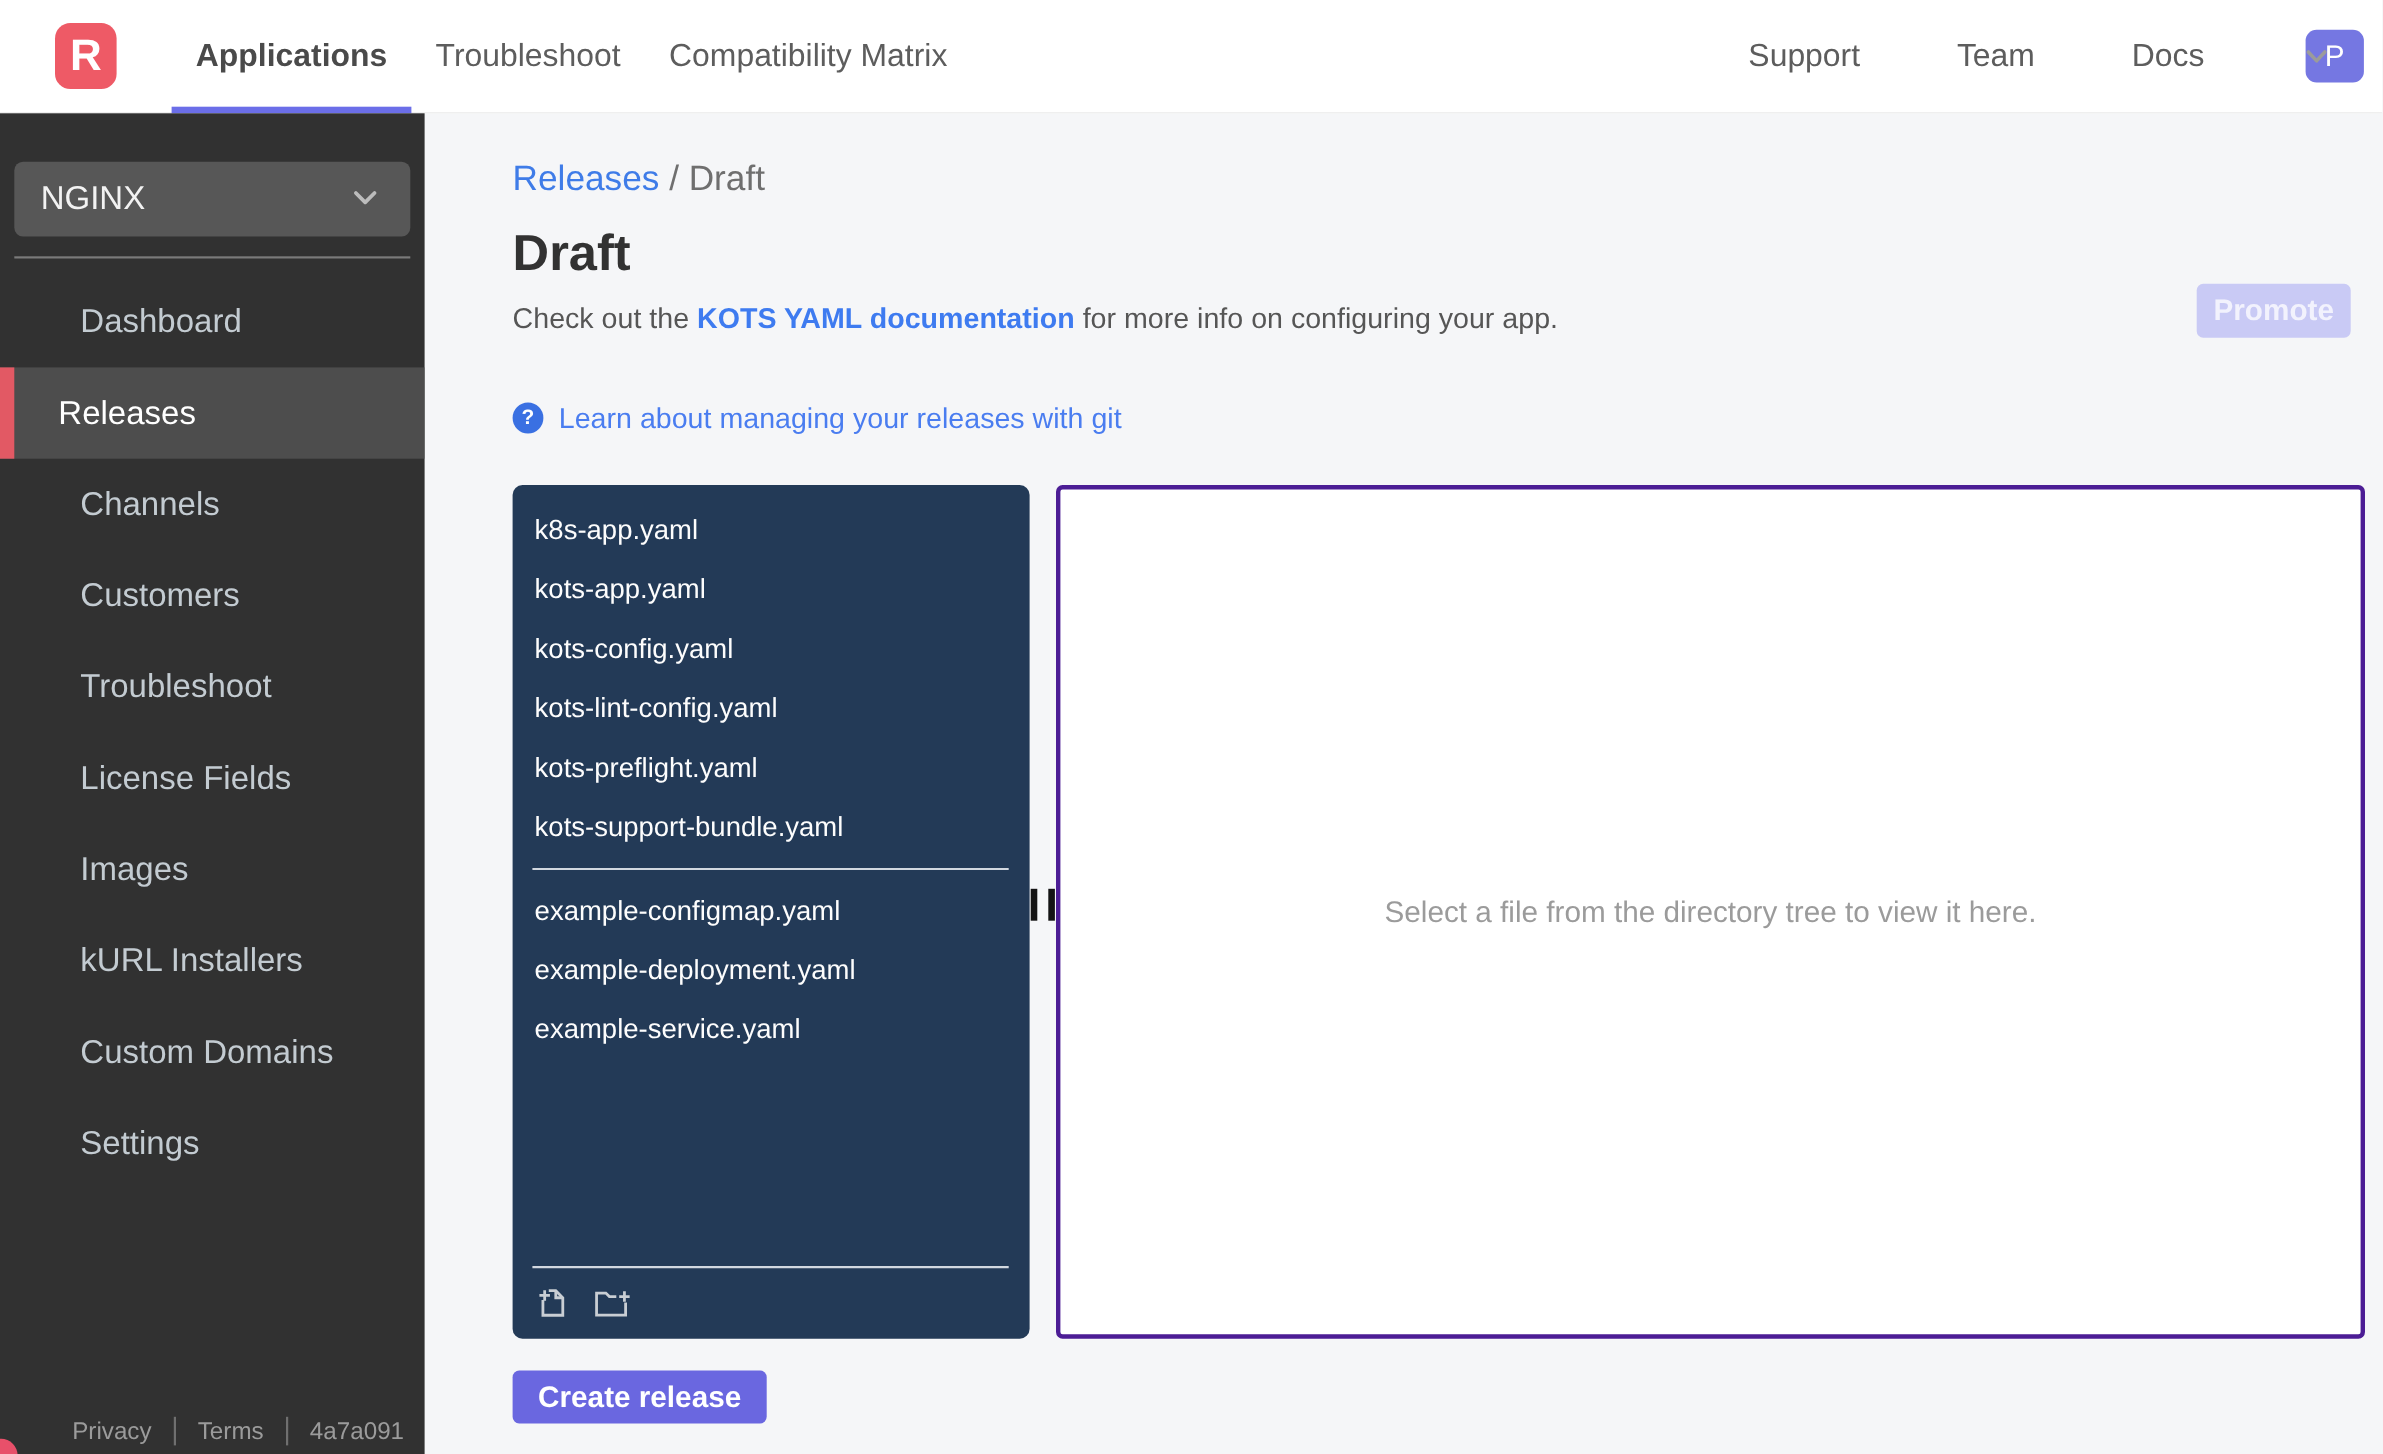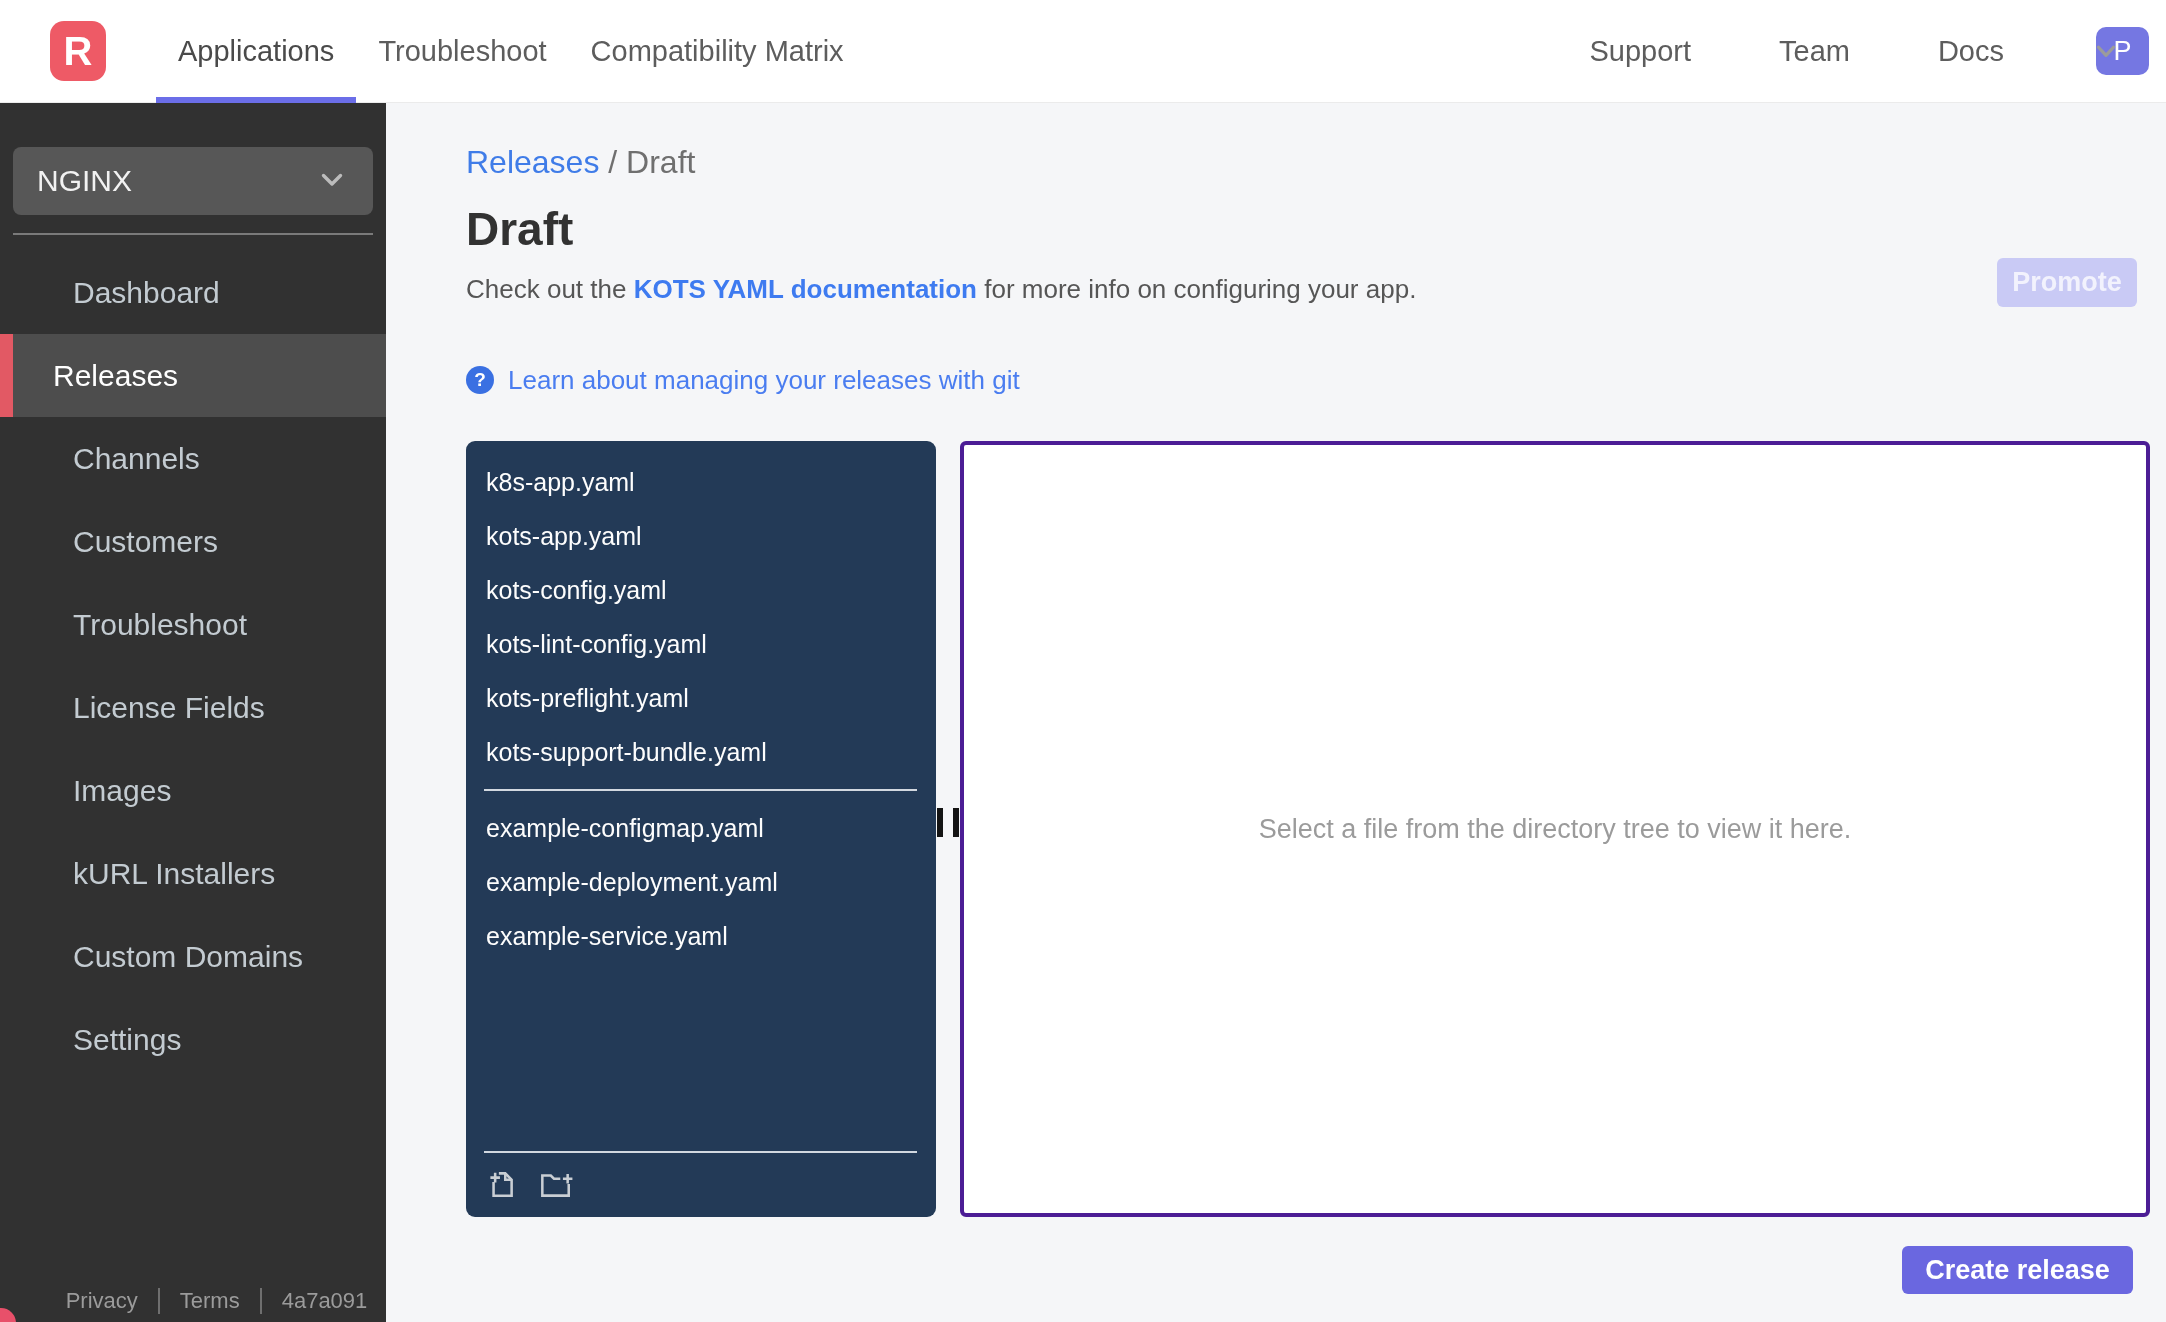--- a/index.html
+++ b/index.html
@@ -20,21 +20,21 @@
   .logo {
     width:56px; height:60px; margin-left:50px; border-radius:14px;
     background:#ee5a66; color:#ffffff; font-size:40px; font-weight:bold;
     display:flex; align-items:center; justify-content:center; flex:0 0 auto;
   }
   .tabs { display:flex; height:103px; margin-left:50px; }
   .tab {
     position:relative; display:flex; align-items:center;
     padding:0 22px; font-size:29px; color:#5d5d5d; cursor:pointer; white-space:nowrap;
   }
-  .tab.active { color:#4a4a4a; font-weight:normal; }
+  .tab.active { color:#4a4a4a; font-weight:bold; }
   .tab.active .tab-underline {
     position:absolute; left:0; right:0; bottom:0; height:6px; background:#6b6ee8;
   }
   .nav-spacer { flex:1; }
   .nav-right { display:flex; align-items:center; gap:88px; }
   .nav-link { font-size:29px; color:#5d5d5d; cursor:pointer; white-space:nowrap; }
   .avatar {
     width:53px; height:48px; border-radius:10px; background:#7577e2;
     color:#ffffff; font-size:27px; display:flex; align-items:center; justify-content:center;
     margin-left:4px; flex:0 0 auto;
@@ -122,21 +122,21 @@
   }
   .drag-bars { display:flex; gap:10px; margin-top:-14px; }
   .drag-bar { width:6px; height:29px; background:#141414; }
 
   .file-viewer {
     flex:1; background:#ffffff; border:4px solid #4c1d95; border-radius:6px;
     display:flex; align-items:center; justify-content:center;
   }
   .viewer-placeholder { font-size:27px; color:#9b9b9b; }
 
-  .create-row { margin-top:29px; display:flex; justify-content:flex-end; padding-right:17px; }
+  .create-row { margin-top:29px; display:flex; padding-right:17px; }
   .create-btn {
     width:231px; height:48px; background:#6a67e0; color:#ffffff;
     font-size:27px; font-weight:bold; border:none; border-radius:6px;
     display:flex; align-items:center; justify-content:center; cursor:pointer;
   }
 </style>
 </head>
 <body>
 
 <div class="screen">

